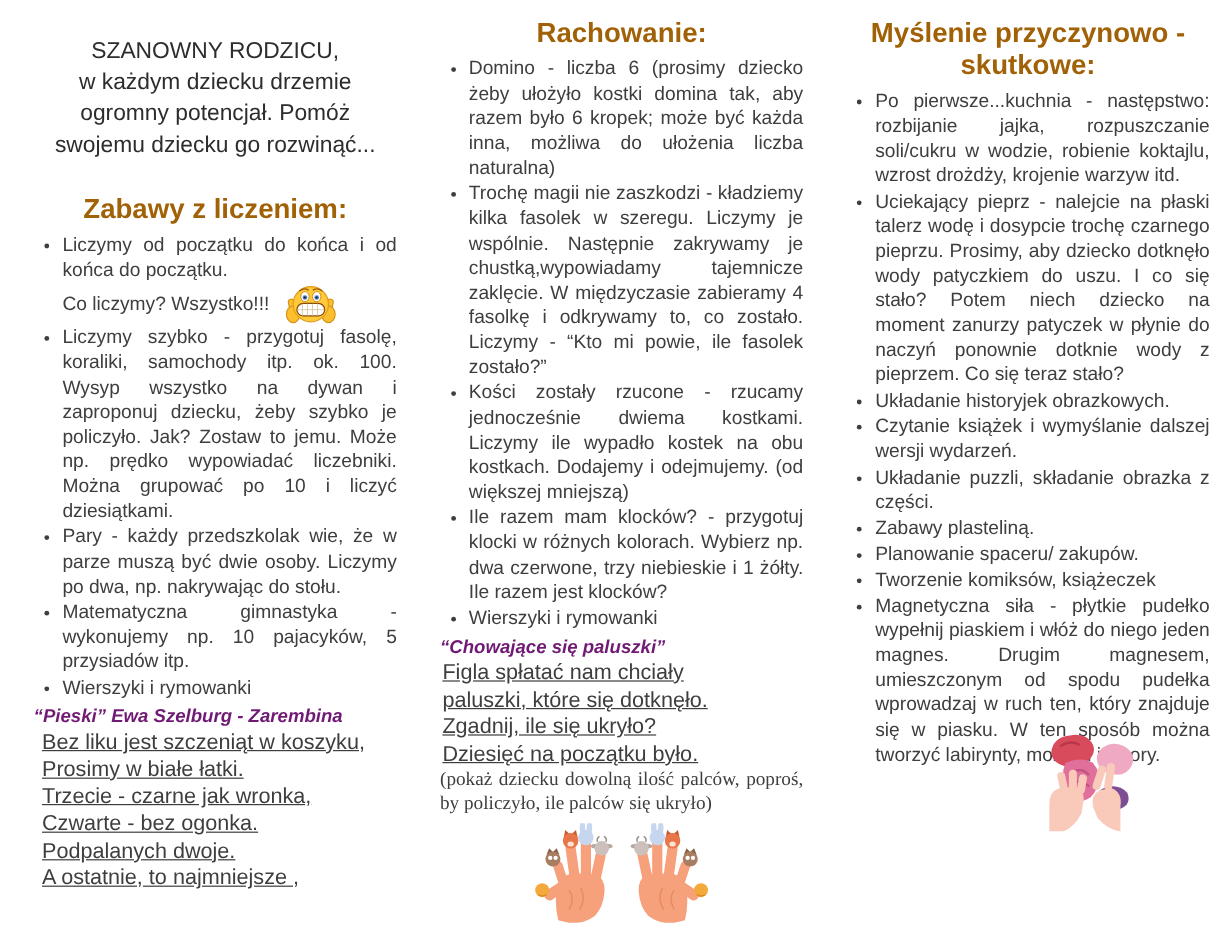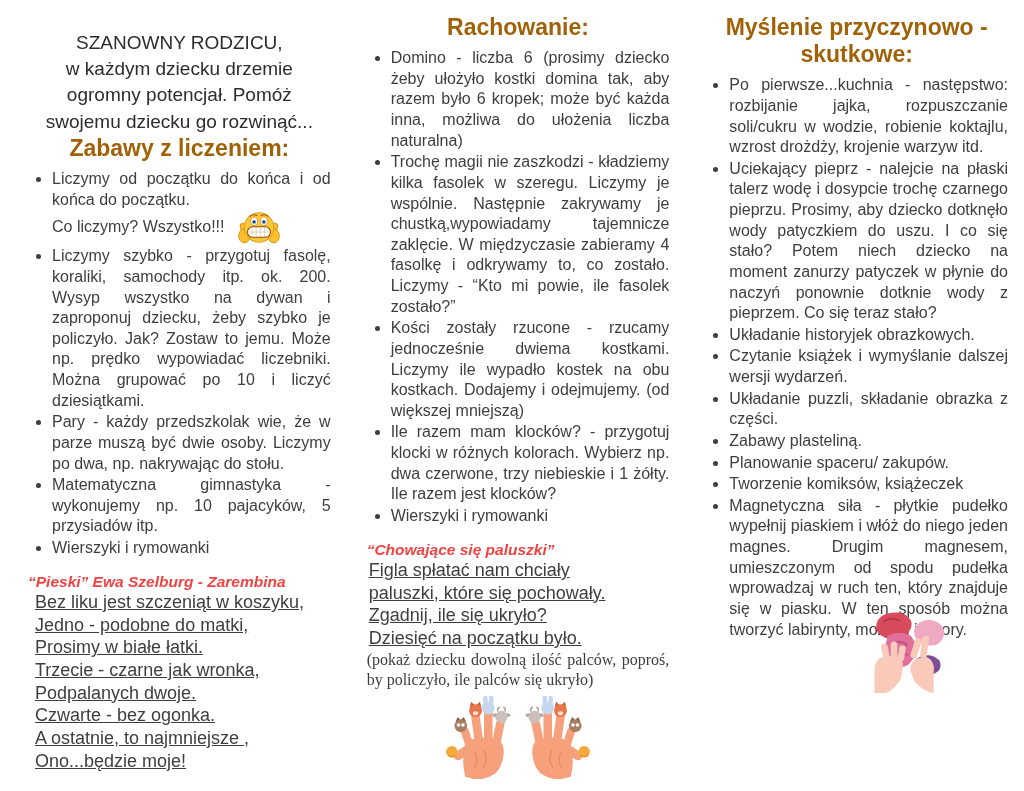--- a/index.html
+++ b/index.html
@@ -25,37 +25,37 @@
     white-space:pre-line;
   }
   .heading{
     margin:0 0 7px;
     text-align:center;
     font-size:23px;
     line-height:1.18;
     font-weight:bold;
     color:#a16207;
   }
-  .col-counting .heading{}
+  .col-counting .heading{margin-top:26px;}
   ul.bullets{
     margin:0;
     padding:0 0 0 24px;
     list-style:disc;
     font-size:16px;
     line-height:1.29;
     text-align:justify;
   }
   ul.bullets li{margin:0 0 1px;}
   .btxt{white-space:pre-line;}
   .poem-title{
-    margin:13px 0 0;
+    margin:3px 0 0;
     font-size:15.5px;
     font-weight:bold;
     font-style:italic;
-    color:#ef4444;
+    color:#701a75;
     line-height:1.25;
   }
   .poem{font-size:18px;line-height:1.26;padding-left:7px;text-decoration:underline;}
   .poem-line{white-space:nowrap;}
   .poem-note{
     margin:0;
     font-size:16px;
     line-height:1.29;
     text-align:justify;
     font-family:Liberation Serif, serif;
@@ -104,51 +104,49 @@
           <ellipse cx="23" cy="16" rx="5" ry="6" fill="#ffffff" stroke="#c77f00" stroke-width="1"></ellipse>
           <ellipse cx="37" cy="16" rx="5" ry="6" fill="#ffffff" stroke="#c77f00" stroke-width="1"></ellipse>
           <circle cx="23" cy="17" r="2.8" fill="#4a7fd0"></circle>
               <circle cx="37" cy="17" r="2.8" fill="#4a7fd0"></circle>
           <circle cx="23" cy="17" r="1.3" fill="#1b1b1b"></circle>
               <circle cx="37" cy="17" r="1.3" fill="#1b1b1b"></circle>
           <rect x="13.5" y="24" width="33" height="15" rx="7.5" fill="#ffffff" stroke="#8a4c07" stroke-width="1.5"></rect>
           <path d="M14 31.5 h32 M20 24.5 v14 M26 24.5 v14 M32 24.5 v14 M38 24.5 v14" stroke="#d8c3a0" stroke-width="1" fill="none"></path>
         </svg></span>
       </li>
-      <li><span class="btxt">Liczymy szybko - przygotuj fasolę, koraliki, samochody itp. ok. 200. Wysyp wszystko na dywan i zaproponuj dziecku, żeby szybko je policzyło. Jak? Zostaw to jemu. Może np. prędko wypowiadać liczebniki. Można grupować po 10 i liczyć dziesiątkami.</span></li>
+      <li><span class="btxt">Liczymy szybko - przygotuj fasolę, koraliki, samochody itp. ok. 100. Wysyp wszystko na dywan i zaproponuj dziecku, żeby szybko je policzyło. Jak? Zostaw to jemu. Może np. prędko wypowiadać liczebniki. Można grupować po 10 i liczyć dziesiątkami.</span></li>
       <li><span class="btxt">Pary - każdy przedszkolak wie, że w parze muszą być dwie osoby. Liczymy po dwa, np. nakrywając do stołu.</span></li>
       <li><span class="btxt">Matematyczna gimnastyka - wykonujemy np. 10 pajacyków, 5 przysiadów itp.</span></li>
       <li><span class="btxt">Wierszyki i rymowanki</span></li>
     </ul>
     <p class="poem-title">“Pieski” Ewa Szelburg - Zarembina</p>
     <div class="poem">
       <div class="poem-line">Bez liku jest szczeniąt w koszyku,</div>
-      <div class="poem-line">Jedno - podobne do matki,</div>
       <div class="poem-line">Prosimy w białe łatki.</div>
       <div class="poem-line">Trzecie - czarne jak wronka,</div>
+      <div class="poem-line">Czwarte - bez ogonka.</div>
       <div class="poem-line">Podpalanych dwoje.</div>
-      <div class="poem-line">Czwarte - bez ogonka.</div>
       <div class="poem-line">A ostatnie, to najmniejsze ,</div>
-      <div class="poem-line">Ono...będzie moje!</div>
     </div>
   </section>
 
   <section class="col col-arithmetic">
     <h2 class="heading">Rachowanie:</h2>
     <ul class="bullets">
       <li><span class="btxt">Domino - liczba 6 (prosimy dziecko żeby ułożyło kostki domina tak, aby razem było 6 kropek; może być każda inna, możliwa do ułożenia liczba naturalna)</span></li>
       <li><span class="btxt">Trochę magii nie zaszkodzi - kładziemy kilka fasolek w szeregu. Liczymy je wspólnie. Następnie zakrywamy je chustką,wypowiadamy tajemnicze zaklęcie. W międzyczasie zabieramy 4 fasolkę i odkrywamy to, co zostało. Liczymy - “Kto mi powie, ile fasolek zostało?”</span></li>
       <li><span class="btxt">Kości zostały rzucone - rzucamy jednocześnie dwiema kostkami. Liczymy ile wypadło kostek na obu kostkach. Dodajemy i odejmujemy. (od większej mniejszą)</span></li>
       <li><span class="btxt">Ile razem mam klocków? - przygotuj klocki w różnych kolorach. Wybierz np. dwa czerwone, trzy niebieskie i 1 żółty. Ile razem jest klocków?</span></li>
       <li><span class="btxt">Wierszyki i rymowanki</span></li>
     </ul>
     <p class="poem-title">“Chowające się paluszki”</p>
     <div class="poem" style="padding-left:2px;">
       <div class="poem-line">Figla spłatać nam chciały</div>
-      <div class="poem-line">paluszki, które się pochowały.</div>
+      <div class="poem-line">paluszki, które się dotknęło.</div>
       <div class="poem-line">Zgadnij, ile się ukryło?</div>
       <div class="poem-line">Dziesięć na początku było.</div>
     </div>
     <p class="poem-note">(pokaż dziecku dowolną ilość palców, poproś, by policzyło, ile palców się ukryło)</p>
 
     <span class="hands-illu">
         <svg viewBox="0 0 170 92" width="152" height="83">
       <defs>
         <g id="pophand">
 

